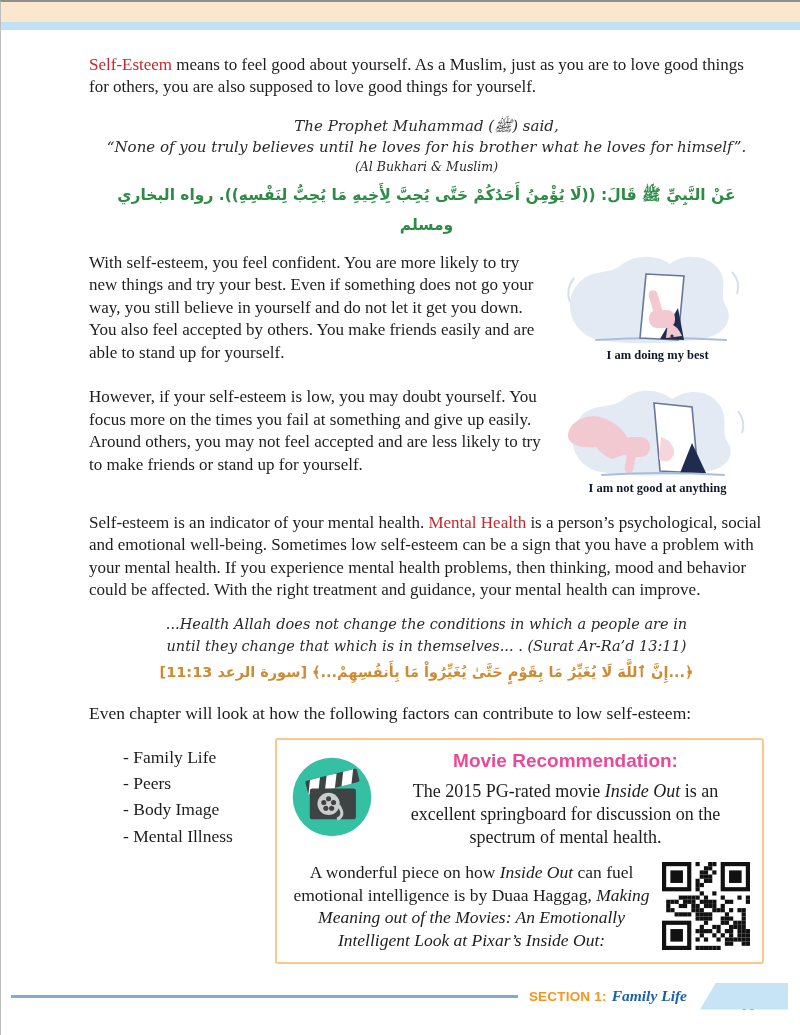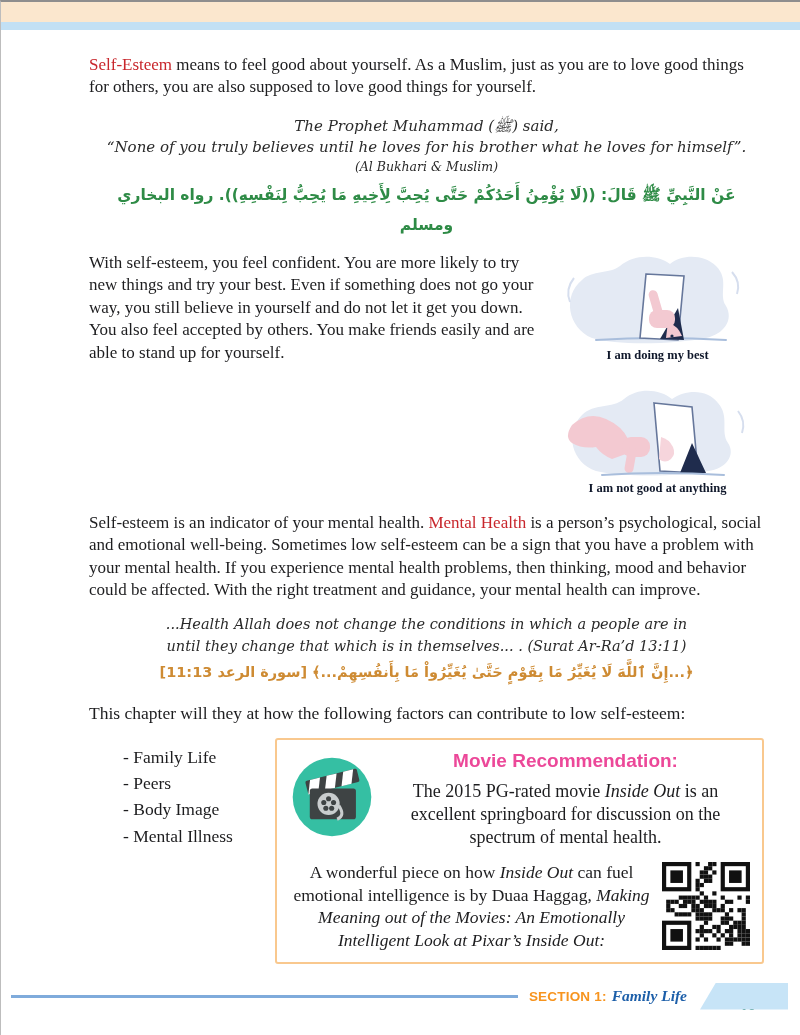--- a/index.html
+++ b/index.html
@@ -85,20 +85,21 @@
     <div class="quote-block">
       <div class="quote-script q-line1">The Prophet Muhammad (ﷺ) said,</div>
       <div class="quote-script q-line2">“None of you truly believes until he loves for his brother what he loves for himself”.</div>
       <div class="quote-script q-src">(Al Bukhari &amp; Muslim)</div>
       <div class="arabic arabic-green">عَنْ النَّبِيِّ ﷺ قَالَ: ((لَا يُؤْمِنُ أَحَدُكُمْ حَتَّى يُحِبَّ لِأَخِيهِ مَا يُحِبُّ لِنَفْسِهِ)). رواه البخاري ومسلم</div>
     </div>
 
     <div class="two-col">
       <div class="col-text">
         <p>With self-esteem, you feel confident. You are more likely to try new things and try your best. Even if something does not go your way, you still believe in yourself and do not let it get you down. You also feel accepted by others. You make friends easily and are able to stand up for yourself.</p>
+        <p>However, if your self-esteem is low, you may doubt yourself. You focus more on the times you fail at something and give up easily. Around others, you may not feel accepted and are less likely to try to make friends or stand up for yourself.</p>
       </div>
       <div class="col-art">
 
         <div class="illus">
           <svg width="204" height="94" viewBox="0 0 204 94">
             <path d="M36 86 C12 76 6 44 26 28 C36 18 54 22 64 14 C78 2 100 2 114 12 C126 2 148 2 160 14 C174 28 162 42 170 54 C178 68 168 82 150 86 C120 92 62 94 36 86 Z" fill="#E4EAF4"></path>
             <path d="M18 26 q-9 11 -4 24" stroke="#D6DEEE" stroke-width="2" fill="none"></path>
             <path d="M176 20 q9 10 5 22" stroke="#D6DEEE" stroke-width="2" fill="none"></path>
             <path d="M40 88 Q102 84 170 88" stroke="#A9BEDC" stroke-width="2" fill="none" stroke-linecap="round"></path>
             <polygon points="90,22 128,24 122,88 84,86" fill="#FFFFFF" stroke="#66779B" stroke-width="1.6"></polygon>
@@ -134,21 +135,21 @@
     </div>
 
     <p class="mental"><span>Self-esteem is an indicator of your mental health. </span><span class="red-term">Mental Health</span><span> is a person’s psychological, social and emotional well-being. Sometimes low self-esteem can be a sign that you have a problem with your mental health. If you experience mental health problems, then thinking, mood and behavior could be affected. With the right treatment and guidance, your mental health can improve.</span></p>
 
     <div class="quran-block">
       <div class="quote-script qr-l1">...Health Allah does not change the conditions in which a people are in</div>
       <div class="quote-script qr-l2">until they change that which is in themselves... . (Surat Ar-Ra’d 13:11)</div>
       <div class="arabic arabic-gold">﴿...إِنَّ ٱللَّهَ لَا يُغَيِّرُ مَا بِقَوْمٍ حَتَّىٰ يُغَيِّرُواْ مَا بِأَنفُسِهِمْ...﴾ [سورة الرعد 11:13]</div>
     </div>
 
-    <p class="chapter-line">This chapter will they at how the following factors can contribute to low self-esteem:</p>
+    <p class="chapter-line">Even chapter will look at how the following factors can contribute to low self-esteem:</p>
 
     <div class="bottom-row">
       <ul class="factors">
         <li>- Family Life</li>
         <li>- Peers</li>
         <li>- Body Image</li>
         <li>- Mental Illness</li>
       </ul>
 
       <div class="movie-box">

